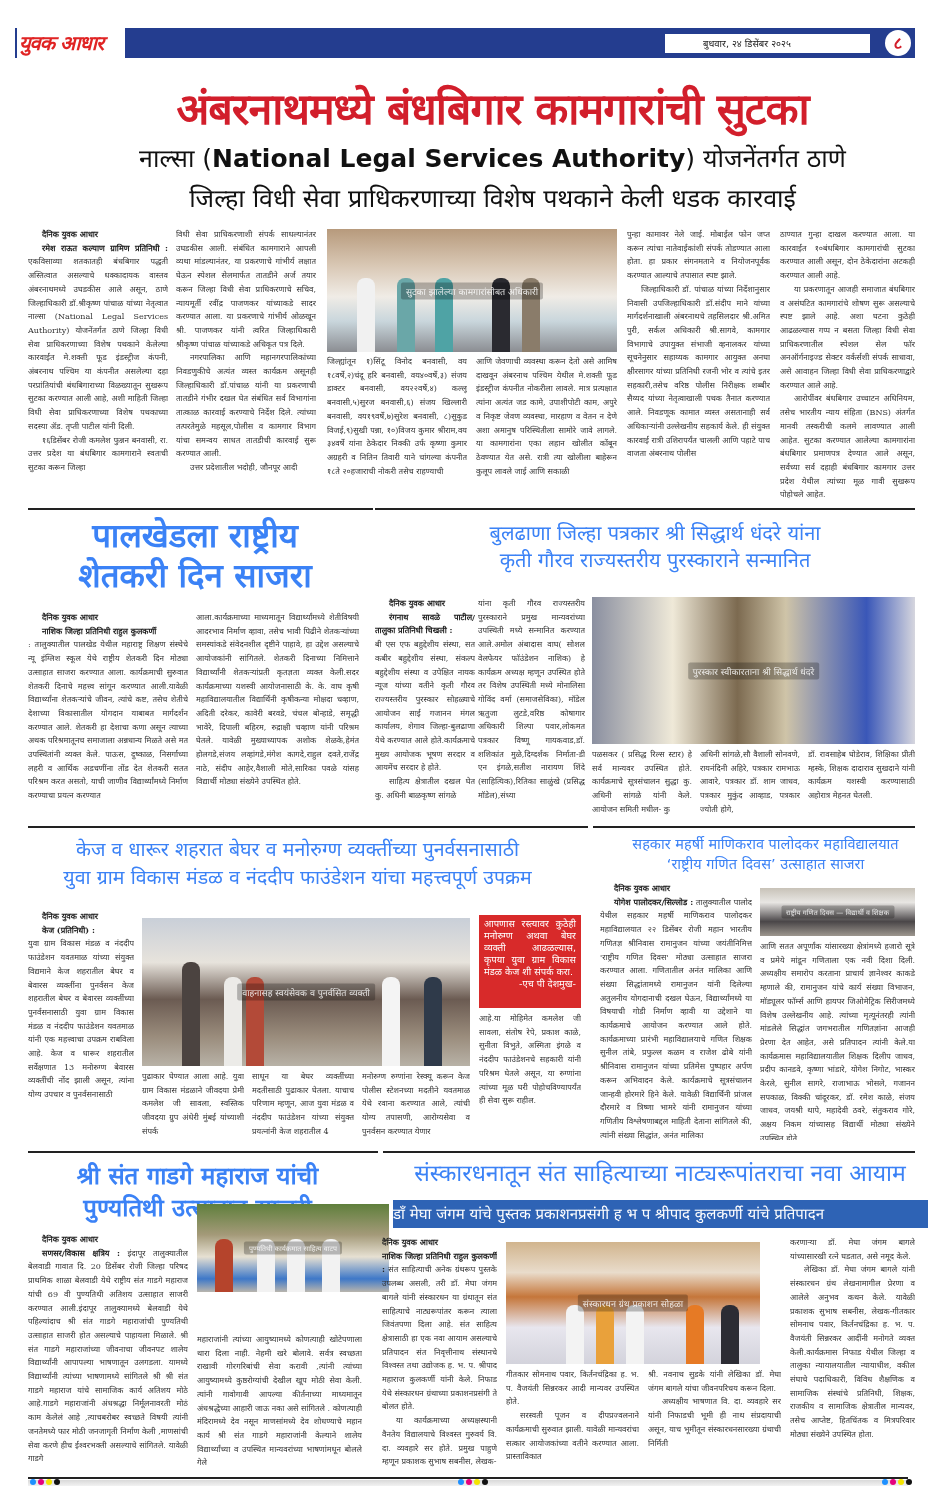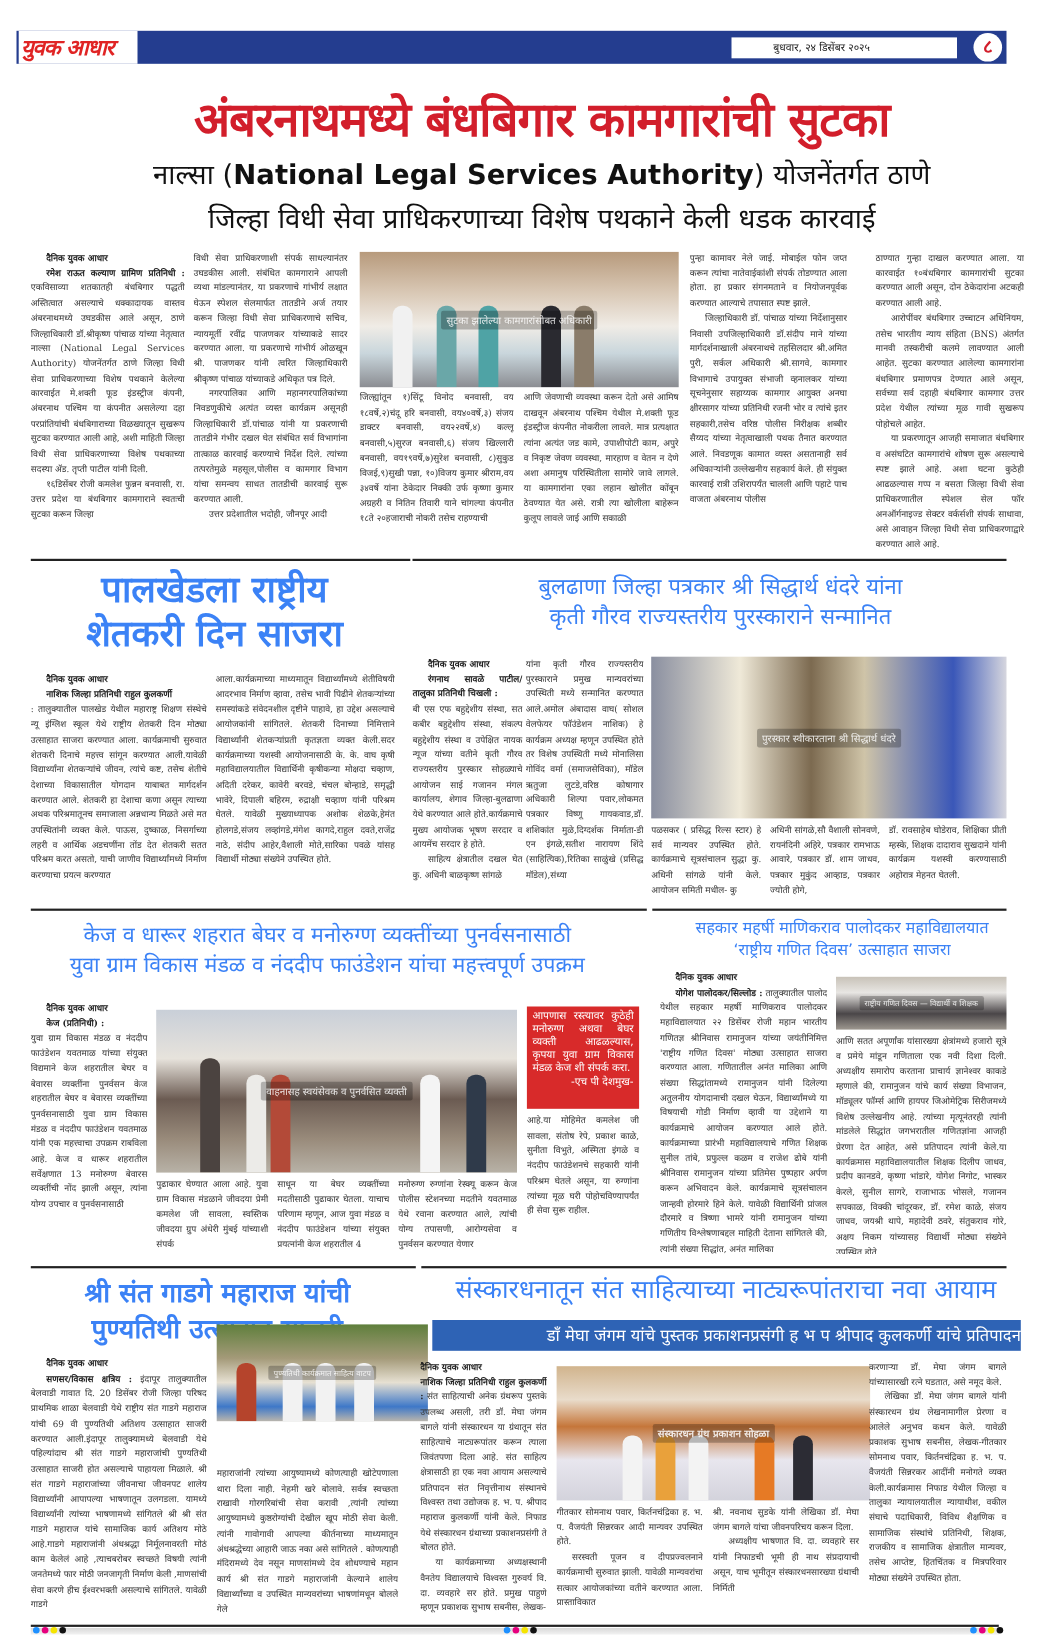--- a/index.html
+++ b/index.html
@@ -39,21 +39,21 @@
   .rule { position: absolute; height: 2px; background: #222; }
   .section-title { position: absolute; text-align: center; font-family: "DejaVu Sans", sans-serif; color: #3b82f6; }
 
   .t-palkhed { left: 30px; top: 516px; width: 330px; font-size: 33px; font-weight: bold; line-height: 40px; }
   .t-buldhana { left: 385px; top: 520px; width: 540px; font-size: 20px; line-height: 27px; }
   .t-kej { left: 20px; top: 836px; width: 555px; font-size: 19.5px; line-height: 28px; }
   .t-sahakar { left: 598px; top: 834px; width: 335px; font-size: 14.5px; line-height: 20px; }
   .t-gadge { left: 25px; top: 1160px; width: 345px; font-size: 24px; font-weight: bold; line-height: 32px; }
   .t-sanskar { left: 390px; top: 1158px; width: 540px; font-size: 23px; line-height: 30px; }
   .sub-banner { position: absolute; left: 393px; top: 1200px; width: 535px; height: 28px; background: #2e63b5; color: #fff;
-                font-family: "DejaVu Sans", sans-serif; font-size: 15px; line-height: 28px; text-align: right; white-space: nowrap; overflow: hidden; }
+                font-family: "DejaVu Sans", sans-serif; font-size: 15px; line-height: 28px; text-align: left; white-space: nowrap; overflow: hidden; }
 
   .redbox { position: absolute; left: 479px; top: 915px; width: 102px; height: 93px; background: #d82a2a; color: #fff;
             font-family: "DejaVu Sans", sans-serif; font-size: 9.5px; line-height: 12px; padding: 3px 5px; text-align: justify; }
   .redbox .sign { display: block; text-align: right; }
 
   .footer-bar { position: absolute; left: 28px; top: 1480px; width: 880px; height: 6px; background: linear-gradient(180deg,#d9d9d9,#f2f2f2); }
   .footer-rule { position: absolute; left: 28px; top: 1477px; width: 880px; height: 1.5px; background: #222; }
   .dots { position: absolute; top: 1479px; display: flex; gap: 2px; }
   .dot { width: 6px; height: 6px; border-radius: 50%; }
 </style>
@@ -89,24 +89,24 @@
   <div class="figure" style="left:165px;background:#2a2a30;"></div>
   <div class="figure" style="left:195px;background:#8a7c6a;"></div>
   <span class="ph-label">सुटका झालेल्या कामगारांसोबत अधिकारी</span>
 </div>
 <div class="col" style="left:327px; top:355px; width:140px; height:150px;">जिल्ह्यांतून १)सिंटू विनोद बनवासी, वय १८वर्षे,२)चंदू हरि बनवासी, वय४०वर्षे,३) संजय डाक्टर बनवासी, वय२२वर्षे,४) कल्लू बनवासी,५)सुरज बनवासी,६) संजय खिल्लारी बनवासी, वय१९वर्षे,७)सुरेश बनवासी, ८)सुकुड विजई,९)सुखी पन्ना, १०)विजय कुमार श्रीराम,वय ३४वर्षे यांना ठेकेदार निक्की उर्फ कृष्णा कुमार अग्रहरी व नितिन तिवारी याने चांगल्या कंपनीत १८ते २०हजाराची नोकरी तसेच राहण्याची</div>
 <div class="col" style="left:476px; top:355px; width:141px; height:150px;">आणि जेवणाची व्यवस्था करून देतो असे आमिष दाखवून अंबरनाथ पश्चिम येथील मे.शक्ती फूड इंडस्ट्रीज कंपनीत नोकरीला लावले. मात्र प्रत्यक्षात त्यांना अत्यंत जड कामे, उपाशीपोटी काम, अपुरे व निकृष्ट जेवण व्यवस्था, मारहाण व वेतन न देणे अशा अमानुष परिस्थितीला सामोरे जावे लागले. या कामगारांना एका लहान खोलीत कोंबून ठेवण्यात येत असे. रात्री त्या खोलीला बाहेरून कुलूप लावले जाई आणि सकाळी</div>
 <div class="col" style="left:627px; top:228px; width:143px; height:277px;">
   <div>पुन्हा कामावर नेले जाई. मोबाईल फोन जप्त करून त्यांचा नातेवाईकांशी संपर्क तोडण्यात आला होता. हा प्रकार संगनमताने व नियोजनपूर्वक करण्यात आल्याचे तपासात स्पष्ट झाले.</div>
   <div class="indent">जिल्हाधिकारी डॉ. पांचाळ यांच्या निर्देशानुसार निवासी उपजिल्हाधिकारी डॉ.संदीप माने यांच्या मार्गदर्शनाखाली अंबरनाथचे तहसिलदार श्री.अमित पुरी, सर्कल अधिकारी श्री.सागवे, कामगार विभागाचे उपायुक्त संभाजी व्हनालकर यांच्या सूचनेनुसार सहाय्यक कामगार आयुक्त अनघा क्षीरसागर यांच्या प्रतिनिधी रजनी भोर व त्यांचे इतर सहकारी,तसेच वरिष्ठ पोलीस निरीक्षक शब्बीर सैय्यद यांच्या नेतृत्वाखाली पथक तैनात करण्यात आले. निवडणूक कामात व्यस्त असतानाही सर्व अधिकाऱ्यांनी उल्लेखनीय सहकार्य केले. ही संयुक्त कारवाई रात्री उशिरापर्यंत चालली आणि पहाटे पाच वाजता अंबरनाथ पोलीस</div>
 </div>
-<div class="col" style="left:780px; top:228px; width:135px; height:277px;margin-left:16px;">
+<div class="col" style="left:780px; top:228px; width:135px; height:277px;">
   <div>ठाण्यात गुन्हा दाखल करण्यात आला. या कारवाईत १०बंधबिगार कामगारांची सुटका करण्यात आली असून, दोन ठेकेदारांना अटकही करण्यात आली आहे.</div>
+  <div class="indent">या प्रकरणातून आजही समाजात बंधबिगार व असंघटित कामगारांचे शोषण सुरू असल्याचे स्पष्ट झाले आहे. अशा घटना कुठेही आढळल्यास गप्प न बसता जिल्हा विधी सेवा प्राधिकरणातील स्पेशल सेल फॉर अनऑर्गनाइज्ड सेक्टर वर्कर्सशी संपर्क साधावा, असे आवाहन जिल्हा विधी सेवा प्राधिकरणाद्वारे करण्यात आले आहे.</div>
   <div class="indent">आरोपींवर बंधबिगार उच्चाटन अधिनियम, तसेच भारतीय न्याय संहिता (BNS) अंतर्गत मानवी तस्करीची कलमे लावण्यात आली आहेत. सुटका करण्यात आलेल्या कामगारांना बंधबिगार प्रमाणपत्र देण्यात आले असून, सर्वच्या सर्व दहाही बंधबिगार कामगार उत्तर प्रदेश येथील त्यांच्या मूळ गावी सुखरूप पोहोचले आहेत.</div>
-  <div class="indent">या प्रकरणातून आजही समाजात बंधबिगार व असंघटित कामगारांचे शोषण सुरू असल्याचे स्पष्ट झाले आहे. अशा घटना कुठेही आढळल्यास गप्प न बसता जिल्हा विधी सेवा प्राधिकरणातील स्पेशल सेल फॉर अनऑर्गनाइज्ड सेक्टर वर्कर्सशी संपर्क साधावा, असे आवाहन जिल्हा विधी सेवा प्राधिकरणाद्वारे करण्यात आले आहे.</div>
 </div>
 
 <div class="rule" style="left:28px; top:508px; width:345px;"></div>
 <div class="rule" style="left:375px; top:508px; width:540px;"></div>
 
 <div class="section-title t-palkhed">
   <div>पालखेडला राष्ट्रीय</div>
   <div>शेतकरी दिन साजरा</div>
 </div>
 <div class="col" style="left:28px; top:611px; width:160px; height:210px;">
@@ -196,21 +196,21 @@
 </div>
 <div class="col" style="left:197px; top:1333px; width:165px; height:140px;">महाराजांनी त्यांच्या आयुष्यामध्ये कोणत्याही खोटेपणाला थारा दिला नाही. नेहमी खरे बोलावे. सर्वत्र स्वच्छता राखावी गोरगरिबांची सेवा करावी ,त्यांनी त्यांच्या आयुष्यामध्ये कुष्ठरोग्यांची देखील खूप मोठी सेवा केली. त्यांनी गावोगावी आपल्या कीर्तनाच्या माध्यमातून अंधश्रद्धेच्या आहारी जाऊ नका असे सांगितले . कोणत्याही मंदिरामध्ये देव नसून माणसांमध्ये देव शोधण्याचे महान कार्य श्री संत गाडगे महाराजांनी केल्याने शालेय विद्यार्थ्यांच्या व उपस्थित मान्यवरांच्या भाषणांमधून बोलले गेले</div>
 
 <div class="section-title t-sanskar">संस्कारधनातून संत साहित्याच्या नाट्यरूपांतराचा नवा आयाम</div>
 <div class="sub-banner" style="background: rgb(46, 99, 181);">डॉं मेघा जंगम यांचे पुस्तक प्रकाशनप्रसंगी ह भ प श्रीपाद कुलकर्णी यांचे प्रतिपादन</div>
 <div class="col" style="left:382px; top:1236px; width:115px; height:237px;">
   <div class="byline">दैनिक युवक आधार</div>
   <div><span class="byline">नाशिक जिल्हा प्रतिनिधी राहुल कुलकर्णी :</span> <span>संत साहित्याची अनेक ग्रंथरूप पुस्तके उपलब्ध असली, तरी डॉ. मेघा जंगम बागले यांनी संस्कारधन या ग्रंथातून संत साहित्याचे नाट्यरूपांतर करून त्याला जिवंतपणा दिला आहे. संत साहित्य क्षेत्रासाठी हा एक नवा आयाम असल्याचे प्रतिपादन संत निवृत्तीनाथ संस्थानचे विश्वस्त तथा उद्योजक ह. भ. प. श्रीपाद महाराज कुलकर्णी यांनी केले. निफाड येथे संस्कारधन ग्रंथाच्या प्रकाशनप्रसंगी ते बोलत होते.</span></div>
   <div class="indent">या कार्यक्रमाच्या अध्यक्षस्थानी वैनतेय विद्यालयाचे विश्वस्त गुरुवर्य वि. दा. व्यवहारे सर होते. प्रमुख पाहुणे म्हणून प्रकाशक सुभाष सबनीस, लेखक-</div>
 </div>
-<div class="photo ph-stage" style="left:506px; top:1242px; width:285px; height:122px;font-weight:bold;">
+<div class="photo ph-stage" style="left:506px; top:1242px; width:254px; height:122px;">
   <div class="figure" style="left:60px;background:#f3f3f3;height:48%;"></div>
   <div class="figure" style="left:90px;background:#e9a13b;height:48%;"></div>
   <div class="figure" style="left:120px;background:#f3f3f3;height:48%;"></div>
   <div class="figure" style="left:180px;background:#e67a25;height:48%;"></div>
   <div class="figure" style="left:215px;background:#2c2c34;height:48%;"></div>
   <span class="ph-label">संस्कारधन ग्रंथ प्रकाशन सोहळा</span>
 </div>
 <div class="col" style="left:506px; top:1368px; width:133px; height:105px;">
   <div>गीतकार सोमनाथ पवार, किर्तनचंद्रिका ह. भ. प. वैजयंती सिन्नरकर आदी मान्यवर उपस्थित होते.</div>
   <div class="indent">सरस्वती पूजन व दीपप्रज्वलनाने कार्यक्रमाची सुरुवात झाली. यावेळी मान्यवरांचा सत्कार आयोजकांच्या वतीने करण्यात आला. प्रास्ताविकात</div>

